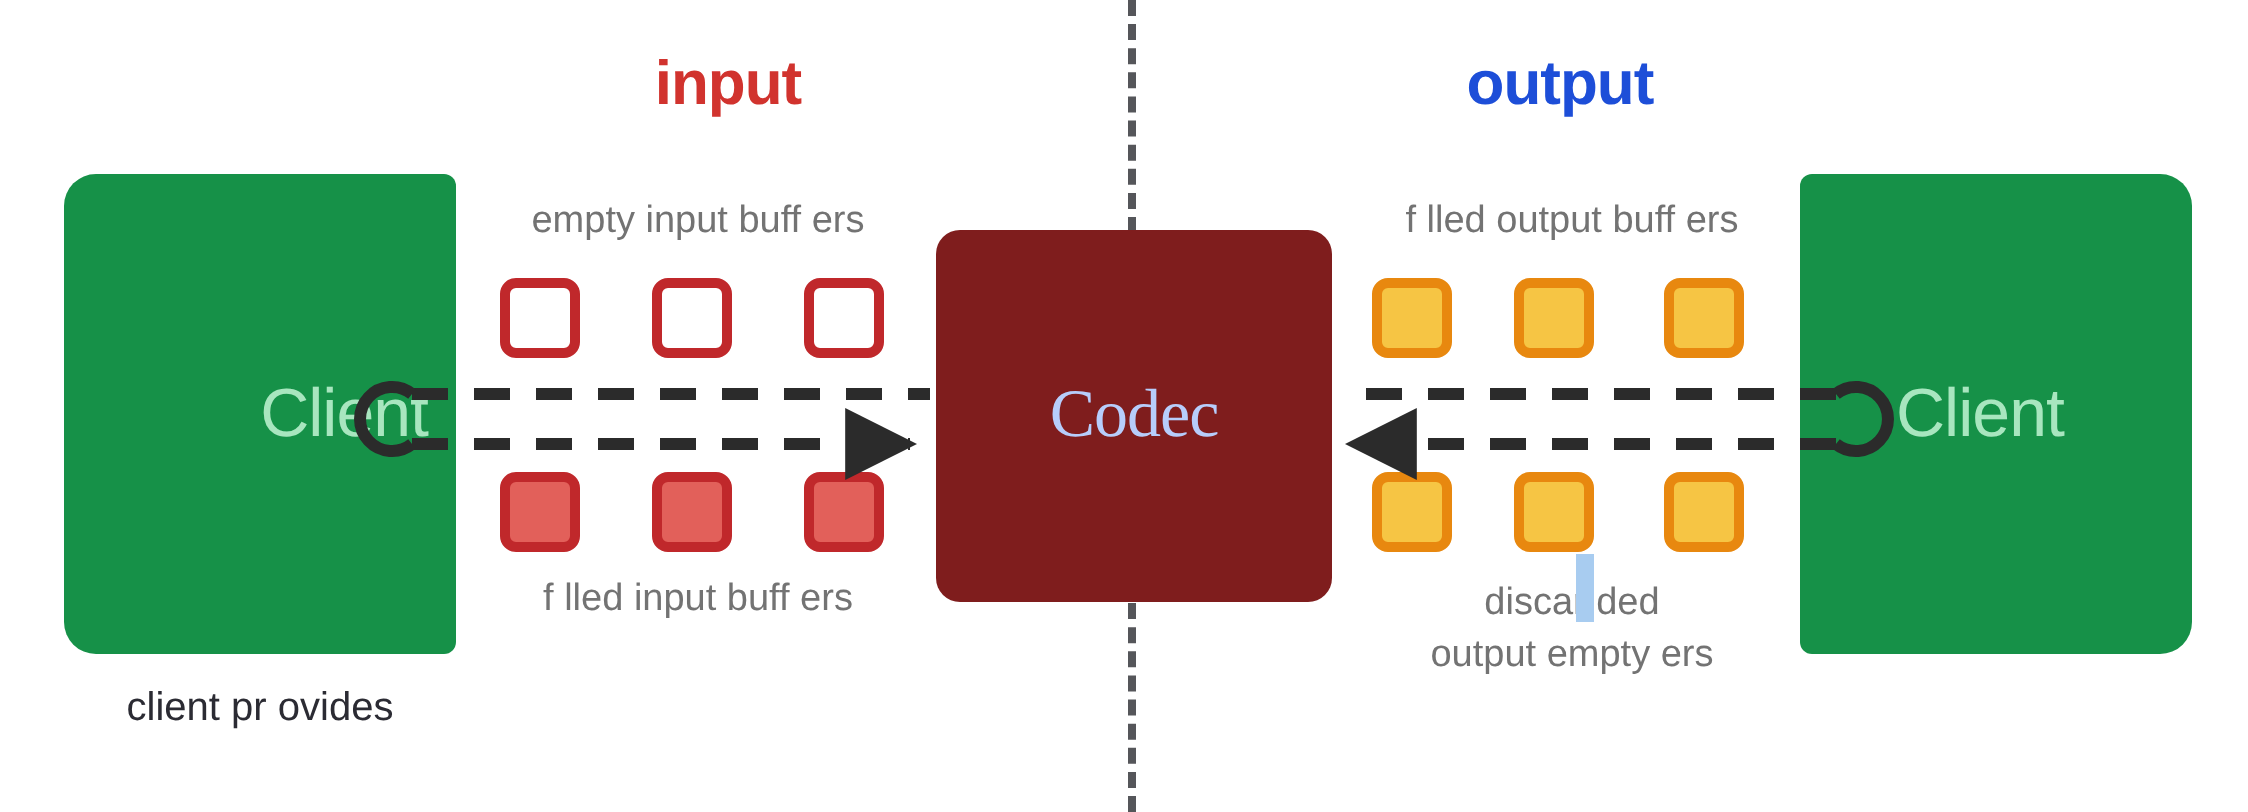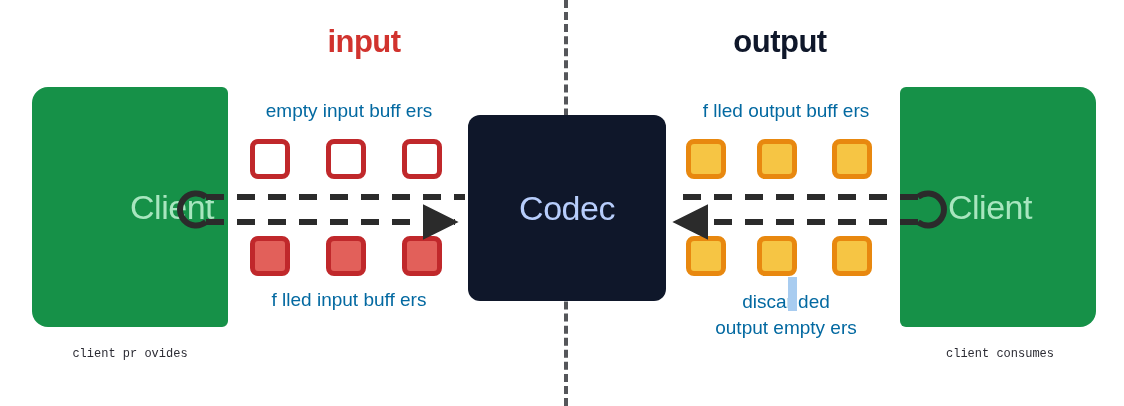--- a/index.html
+++ b/index.html
@@ -35,21 +35,21 @@
   
   .heading {
     position: absolute;
     font-size: 31px;
     font-weight: bold;
     letter-spacing: -0.5px;
     white-space: nowrap;
     text-align: center;
   }
   .heading-input  { left: 234px; top: 24px; width: 260px; color: #d1332e; }
-  .heading-output { left: 650px; top: 24px; width: 260px; color: #0f172a; }
+  .heading-output { left: 650px; top: 24px; width: 260px; color: #1d4ed8; }
 
   
   .client-box {
     position: absolute;
     top: 87px;
     width: 196px;
     height: 240px;
     background: #169148;
     display: flex;
     align-items: center;
@@ -74,38 +74,39 @@
     white-space: nowrap;
   }
 
   
   .codec-box {
     position: absolute;
     left: 468px;
     top: 115px;
     width: 198px;
     height: 186px;
-    background: #0f172a;
+    background: #7f1d1d;
     border-radius: 12px;
     display: flex;
     align-items: center;
     justify-content: center;
+    font-family: Liberation Serif, serif;
   }
   .codec-label {
     font-size: 34px;
     color: #b7cdfb;
     letter-spacing: -0.5px;
     white-space: nowrap;
   }
 
   
   .buf-label {
     position: absolute;
     font-size: 19px;
-    color: #0369a1;
+    color: #737373;
     white-space: nowrap;
     text-align: center;
   }
   .lbl-empty-input    { left: 235px; top: 100px; width: 228px; }
   .lbl-filled-input   { left: 235px; top: 289px; width: 228px; }
   .lbl-filled-output  { left: 672px; top: 100px; width: 228px; }
   .lbl-discarded      { left: 672px; top: 289px; width: 228px; line-height: 26px; }
 
   
   .buf {
@@ -125,26 +126,25 @@
     left: 788px;
     top: 277px;
     width: 9px;
     height: 34px;
     background: #a8ccf0;
   }
 
   
   .caption {
     position: absolute;
-    font-size: 12px;
+    font-size: 20px;
     color: #2b2b33;
     text-align: center;
     line-height: 27px;
     white-space: nowrap;
-    font-family: Liberation Mono, monospace;
   }
   .caption-left  { left: 20px;  top: 341px; width: 220px; }
   .caption-right { left: 890px; top: 341px; width: 220px; }
 
   
   .arrow-layer {
     position: absolute;
     left: 0;
     top: 0;
     width: 1124px;
@@ -215,16 +215,16 @@
 
     <path d="M 918 197 L 680 197" fill="none" stroke="#2b2b2b" stroke-width="6" stroke-dasharray="18 13"></path>
     <path d="M 918 197 A 16 16 0 1 1 918 222" fill="none" stroke="#2b2b2b" stroke-width="6"></path>
     <path d="M 918 222 L 676 222" fill="none" stroke="#2b2b2b" stroke-width="6" stroke-dasharray="18 13" marker-end="url(#arrow-right)"></path>
   </svg>
 
   <div class="caption caption-left">
     <span>client pr ovides</span><br>
   </div>
   <div class="caption caption-right">
-    <span>client consumes</span><br>
+    <br>
   </div>
 
 </div>
 
 </body></html>

